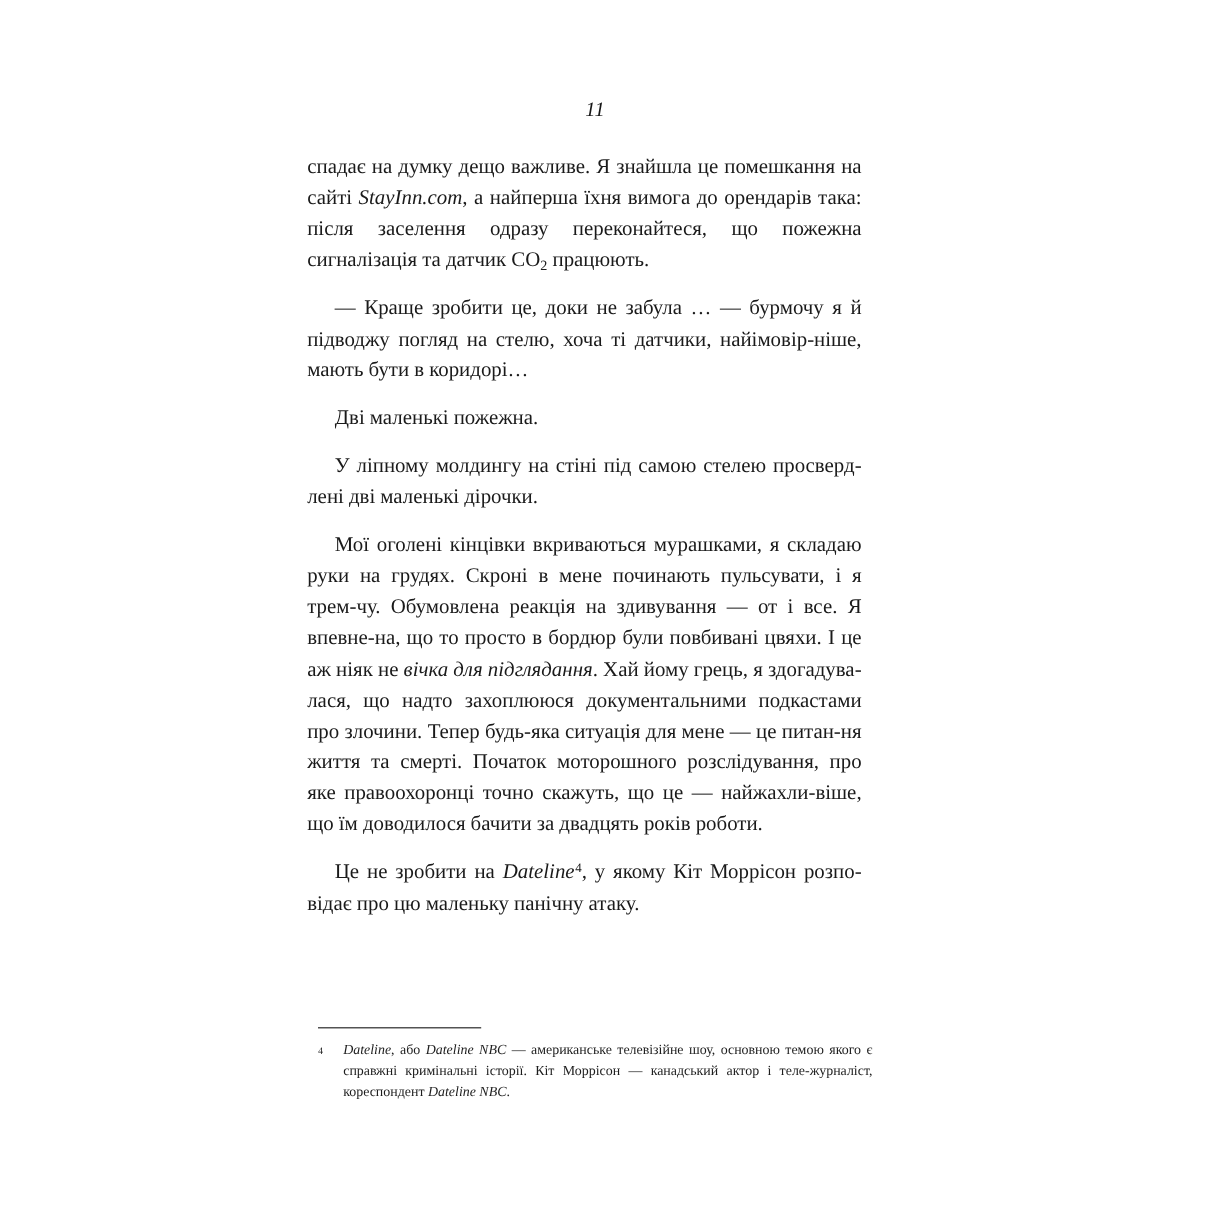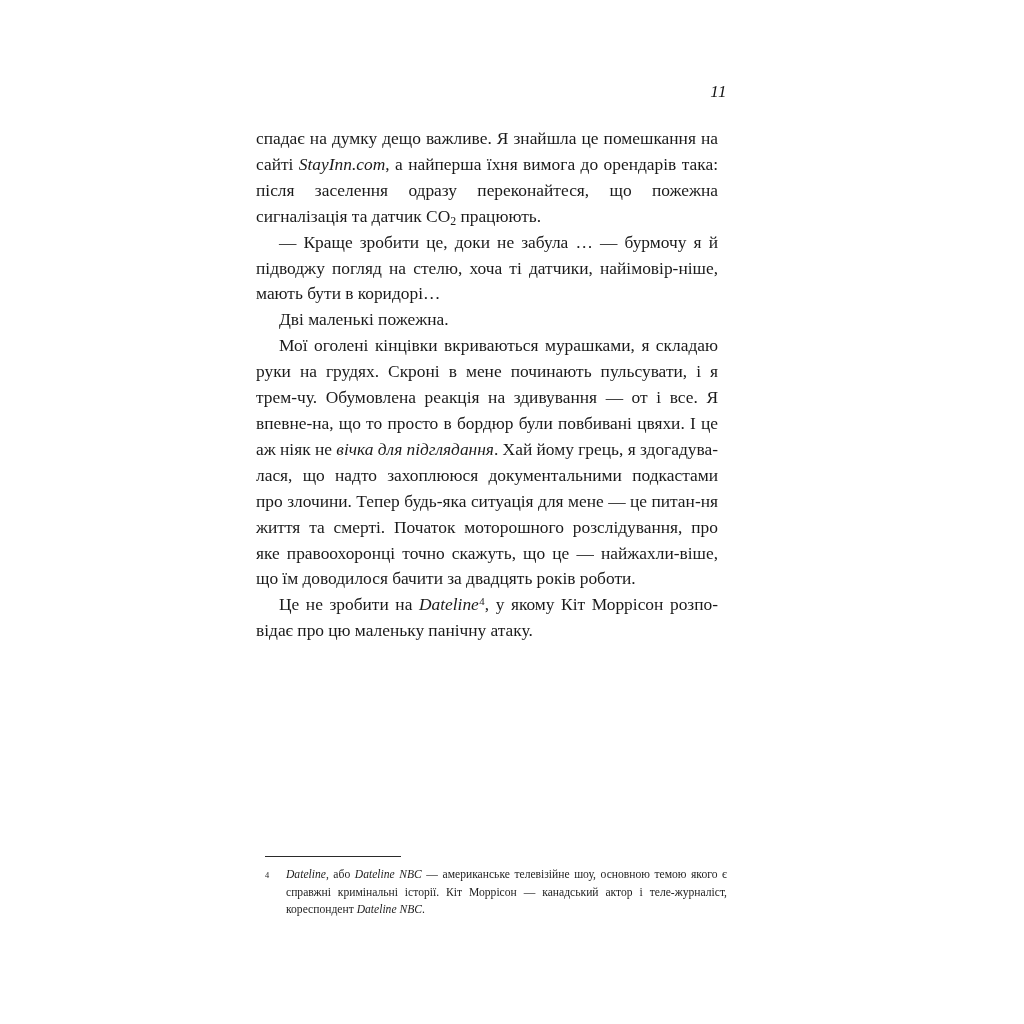--- a/index.html
+++ b/index.html
@@ -22,21 +22,21 @@
     background: #ffffff;
     box-sizing: border-box;
   }
 
   
   .folio-row {
     position: absolute;
     left: 265px;
     top: 82px;
     width: 462px;
-    text-align: right;
+    text-align: center;
   }
   .folio {
     font-style: italic;
     font-size: 17px;
     letter-spacing: 0.5px;
     color: #161616;
   }
 
   
   .textblock {
@@ -51,20 +51,21 @@
     font-size: 17.4px;
     line-height: 25.9px;
     text-align: justify;
     text-justify: inter-word;
     text-indent: 0;
     hyphens: manual;
     word-spacing: -0.1px;
   }
   .para.indent {
     text-indent: 23px;
+    margin-top: 14px;
   }
 
   .ital {
     font-style: italic;
   }
 
   sub {
     font-size: 0.68em;
     vertical-align: -0.22em;
     line-height: 0;
@@ -117,20 +118,21 @@
 <div class="page">
 
   <div class="folio-row">
     <span class="folio">11</span>
   </div>
 
   <div class="textblock" id="body-text-block">
       <p class="para"><span>спадає на думку дещо важливе. Я знайшла це помешкання на сайті </span><em class="ital">StayInn.com</em><span>, а найперша їхня вимога до орендарів така: після заселення одразу переконайтеся, що пожежна сигналізація та датчик CO</span><sub>2</sub><span> працюють.</span></p>
       <p class="para indent"><span>— Краще зробити це, доки не забула … — бурмочу я й підводжу погляд на стелю, хоча ті датчики, найімовір-ніше, мають бути в коридорі…</span></p>
       <p class="para indent"><span>Дві маленькі пожежна.</span></p>
+      <p class="para indent"><span>У ліпному молдингу на стіні під самою стелею просверд-лені дві маленькі дірочки.</span></p>
       <p class="para indent"><span>Мої оголені кінцівки вкриваються мурашками, я складаю руки на грудях. Скроні в мене починають пульсувати, і я трем-чу. Обумовлена реакція на здивування — от і все. Я впевне-на, що то просто в бордюр були повбивані цвяхи. І це аж ніяк не </span><em class="ital">вічка для підглядання</em><span>. Хай йому грець, я здогадува-лася, що надто захоплююся документальними подкастами про злочини. Тепер будь-яка ситуація для мене — це питан-ня життя та смерті. Початок моторошного розслідування, про яке правоохоронці точно скажуть, що це — найжахли-віше, що їм доводилося бачити за двадцять років роботи.</span></p>
       <p class="para indent"><span>Це не зробити на </span><em class="ital">Dateline</em><sup class="fn">4</sup><span>, у якому Кіт Моррісон розпо-відає про цю маленьку панічну атаку.</span></p>
     </div>
 
   <div class="footnote-zone">
     <hr class="fn-rule">
     <div id="footnote-list">
         <div class="fn-item">
           <span class="fn-marker">4</span>
           <span class="fn-body"><em class="ital">Dateline</em><span>, або </span><em class="ital">Dateline NBC</em><span> — американське телевізійне шоу, основною темою якого є справжні кримінальні історії. Кіт Моррісон — канадський актор і теле-журналіст, кореспондент </span><em class="ital">Dateline NBC</em><span>.</span></span>

